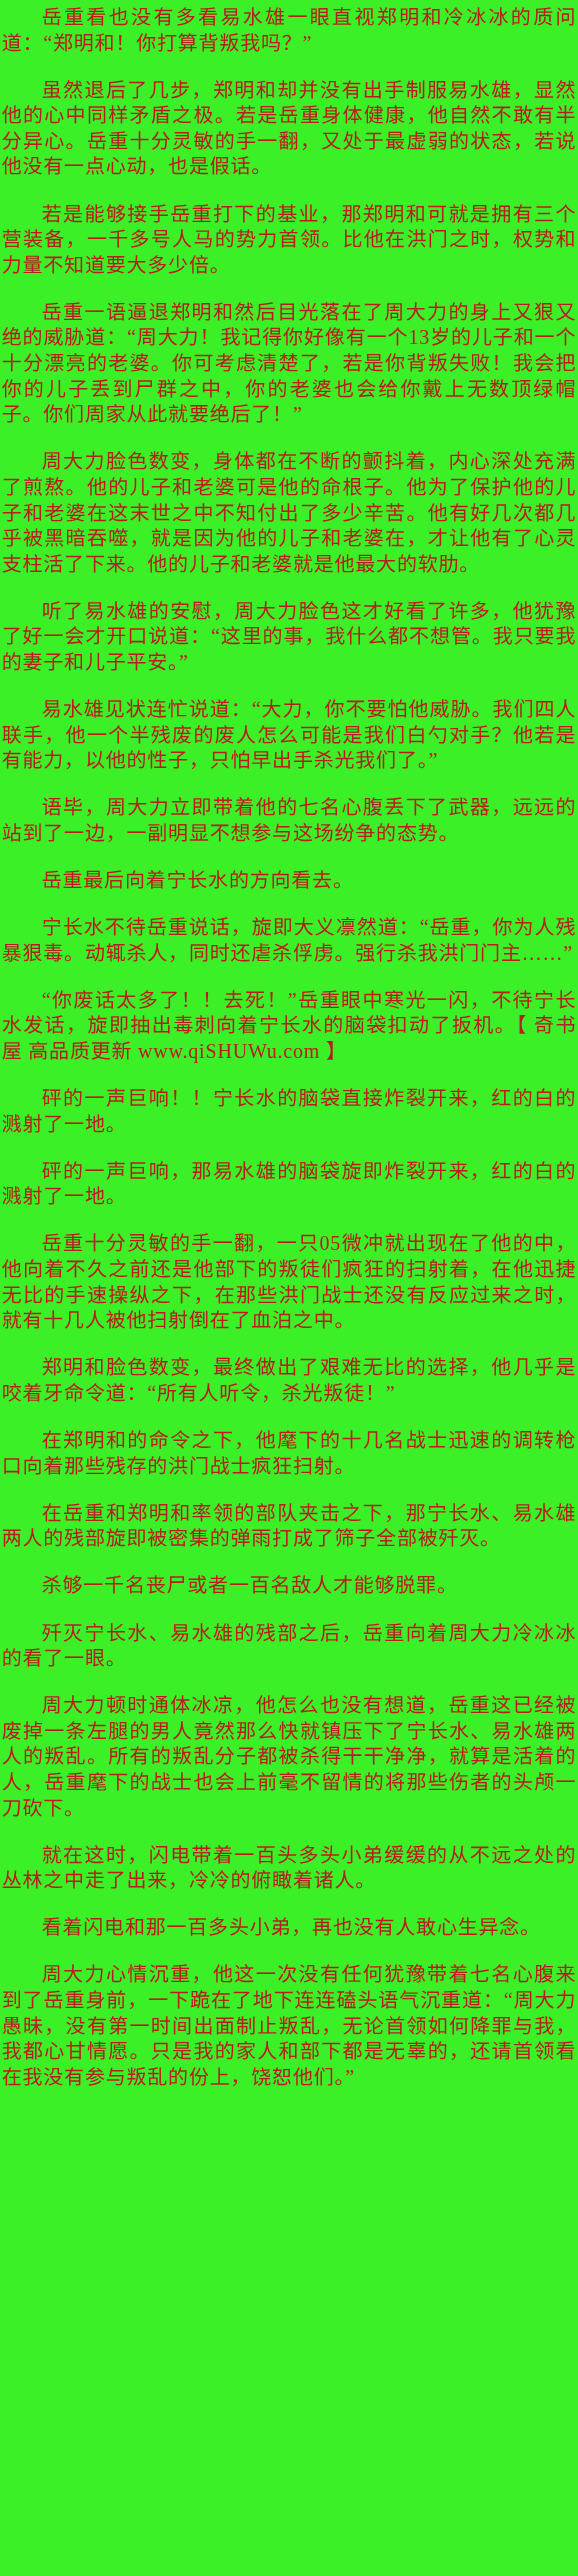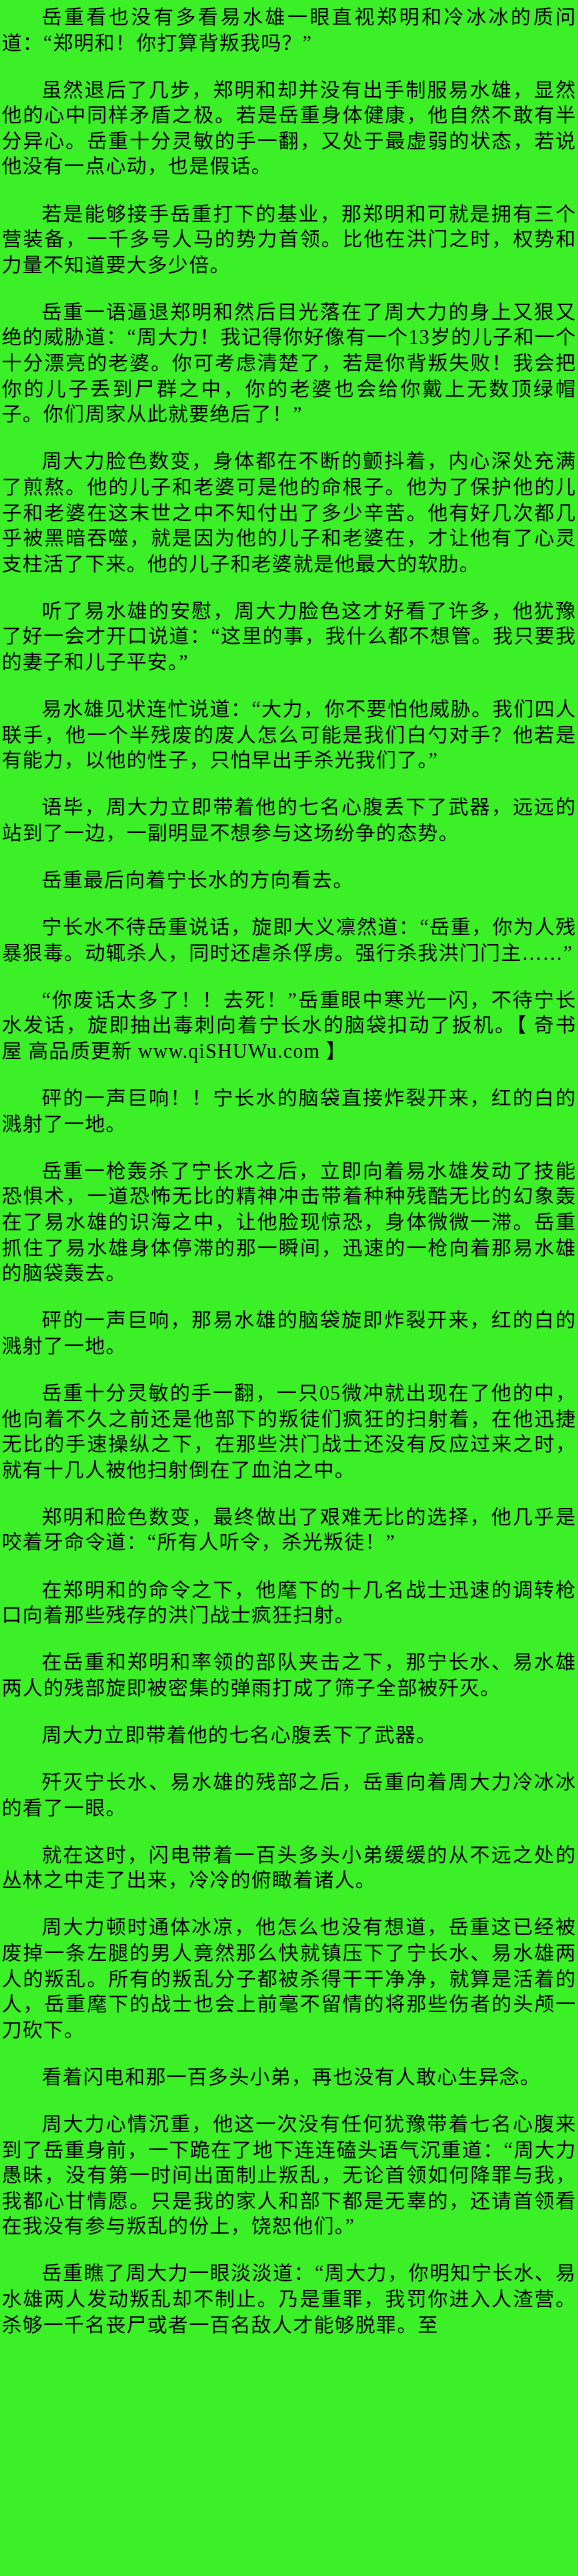--- a/index.html
+++ b/index.html
@@ -18,21 +18,21 @@
     min-height: 2576px;
     box-sizing: border-box;
     padding: 5px 1.7px 8.3px 1.7px;
     background: #3CF028;
   }
   .novel-page p {
     margin: 21.5px 0;
     padding: 0;
     font-size: 20px;
     line-height: 25.6px;
-    color: #000000;
+    color: #b91c1c;
     text-indent: 2em;
     letter-spacing: 0.8px;
     word-break: break-all;
     text-align: justify;
   }
   .novel-page p:first-child {
     margin-top: 0;
   }
 </style>
 </head>
@@ -44,27 +44,25 @@
   <p>若是能够接手岳重打下的基业，那郑明和可就是拥有三个营装备，一千多号人马的势力首领。比他在洪门之时，权势和力量不知道要大多少倍。</p>
   <p>岳重一语逼退郑明和然后目光落在了周大力的身上又狠又绝的威胁道：“周大力！我记得你好像有一个13岁的儿子和一个十分漂亮的老婆。你可考虑清楚了，若是你背叛失败！我会把你的儿子丢到尸群之中，你的老婆也会给你戴上无数顶绿帽子。你们周家从此就要绝后了！”</p>
   <p>周大力脸色数变，身体都在不断的颤抖着，内心深处充满了煎熬。他的儿子和老婆可是他的命根子。他为了保护他的儿子和老婆在这末世之中不知付出了多少辛苦。他有好几次都几乎被黑暗吞噬，就是因为他的儿子和老婆在，才让他有了心灵支柱活了下来。他的儿子和老婆就是他最大的软肋。</p>
   <p>听了易水雄的安慰，周大力脸色这才好看了许多，他犹豫了好一会才开口说道：“这里的事，我什么都不想管。我只要我的妻子和儿子平安。”</p>
   <p>易水雄见状连忙说道：“大力，你不要怕他威胁。我们四人联手，他一个半残废的废人怎么可能是我们白勺对手？他若是有能力，以他的性子，只怕早出手杀光我们了。”</p>
   <p>语毕，周大力立即带着他的七名心腹丢下了武器，远远的站到了一边，一副明显不想参与这场纷争的态势。</p>
   <p>岳重最后向着宁长水的方向看去。</p>
   <p>宁长水不待岳重说话，旋即大义凛然道：“岳重，你为人残暴狠毒。动辄杀人，同时还虐杀俘虏。强行杀我洪门门主……”</p>
   <p>“你废话太多了！！去死！”岳重眼中寒光一闪，不待宁长水发话，旋即抽出毒刺向着宁长水的脑袋扣动了扳机。【 奇书屋 高品质更新 www.qiSHUWu.com 】</p>
   <p>砰的一声巨响！！宁长水的脑袋直接炸裂开来，红的白的溅射了一地。</p>
-  <p>岳重一枪轰杀了宁长水之后，立即向着易水雄发动了技能恐惧术，一道恐怖无比的精神冲击带着种种残酷无比的幻象轰在了易水雄的识海之中，让他脸现惊恐，身体微微一滞。岳重抓住了易水雄身体停滞的那一瞬间，迅速的一枪向着那易水雄的脑袋轰去。</p>
   <p>砰的一声巨响，那易水雄的脑袋旋即炸裂开来，红的白的溅射了一地。</p>
   <p>岳重十分灵敏的手一翻，一只05微冲就出现在了他的中，他向着不久之前还是他部下的叛徒们疯狂的扫射着，在他迅捷无比的手速操纵之下，在那些洪门战士还没有反应过来之时，就有十几人被他扫射倒在了血泊之中。</p>
   <p>郑明和脸色数变，最终做出了艰难无比的选择，他几乎是咬着牙命令道：“所有人听令，杀光叛徒！”</p>
   <p>在郑明和的命令之下，他麾下的十几名战士迅速的调转枪口向着那些残存的洪门战士疯狂扫射。</p>
   <p>在岳重和郑明和率领的部队夹击之下，那宁长水、易水雄两人的残部旋即被密集的弹雨打成了筛子全部被歼灭。</p>
-  <p>周大力立即带着他的七名心腹丢下了武器。</p>
+  <p>杀够一千名丧尸或者一百名敌人才能够脱罪。</p>
   <p>歼灭宁长水、易水雄的残部之后，岳重向着周大力冷冰冰的看了一眼。</p>
+  <p>周大力顿时通体冰凉，他怎么也没有想道，岳重这已经被废掉一条左腿的男人竟然那么快就镇压下了宁长水、易水雄两人的叛乱。所有的叛乱分子都被杀得干干净净，就算是活着的人，岳重麾下的战士也会上前毫不留情的将那些伤者的头颅一刀砍下。</p>
   <p>就在这时，闪电带着一百头多头小弟缓缓的从不远之处的丛林之中走了出来，冷冷的俯瞰着诸人。</p>
-  <p>周大力顿时通体冰凉，他怎么也没有想道，岳重这已经被废掉一条左腿的男人竟然那么快就镇压下了宁长水、易水雄两人的叛乱。所有的叛乱分子都被杀得干干净净，就算是活着的人，岳重麾下的战士也会上前毫不留情的将那些伤者的头颅一刀砍下。</p>
   <p>看着闪电和那一百多头小弟，再也没有人敢心生异念。</p>
   <p>周大力心情沉重，他这一次没有任何犹豫带着七名心腹来到了岳重身前，一下跪在了地下连连磕头语气沉重道：“周大力愚昧，没有第一时间出面制止叛乱，无论首领如何降罪与我，我都心甘情愿。只是我的家人和部下都是无辜的，还请首领看在我没有参与叛乱的份上，饶恕他们。”</p>
-  <p>岳重瞧了周大力一眼淡淡道：“周大力，你明知宁长水、易水雄两人发动叛乱却不制止。乃是重罪，我罚你进入人渣营。杀够一千名丧尸或者一百名敌人才能够脱罪。至</p>
 </div>
 
 
 </body></html>

